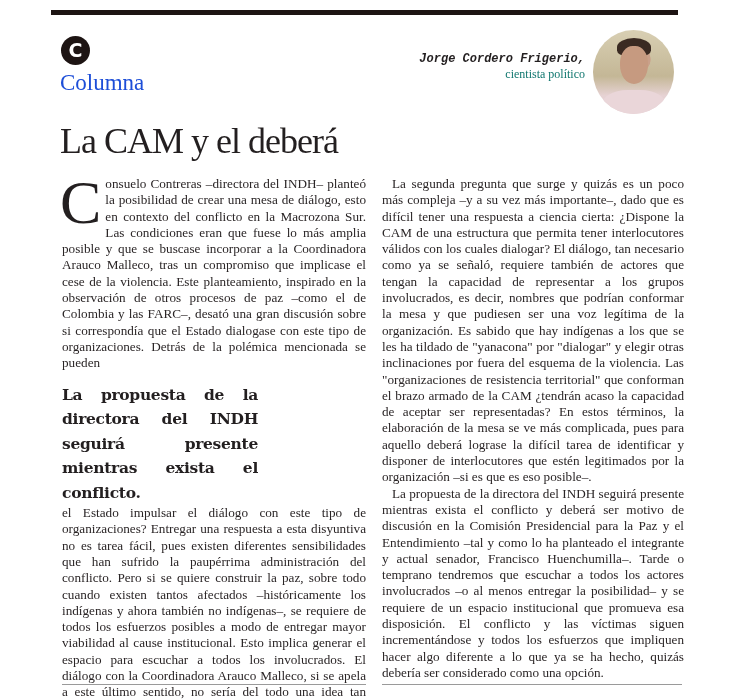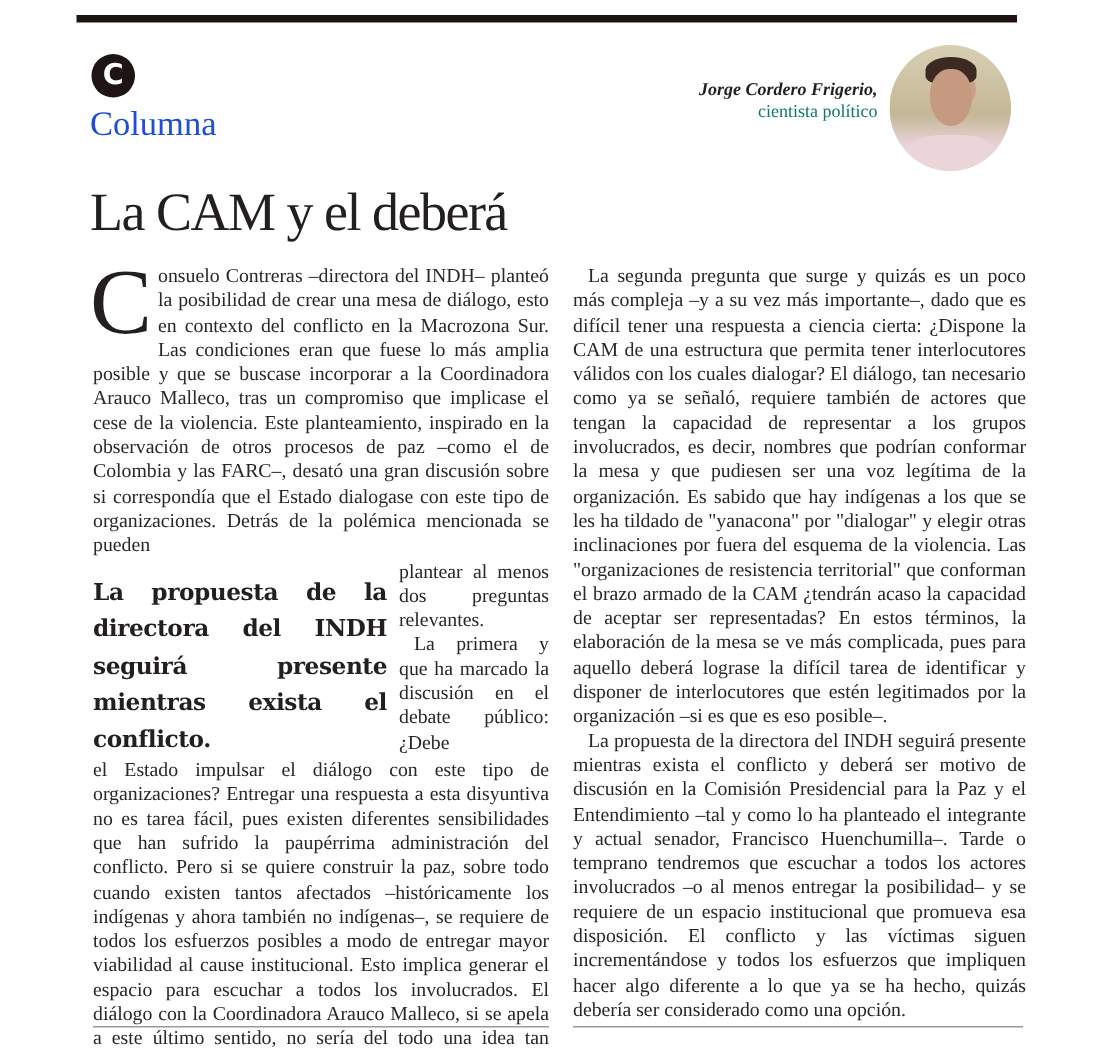--- a/index.html
+++ b/index.html
@@ -1,21 +1,21 @@
 <!DOCTYPE html>
 <html><head>
 <meta charset="utf-8">
 <style>
   html, body { margin:0; padding:0; background:#ffffff; }
   body { width:737px; height:700px; position:relative; overflow:hidden; font-family:"DejaVu Serif", serif; color:#231f20; }
   .top-rule { position:absolute; left:51px; top:10px; width:627px; height:5px; background:#1d1413; }
   .c-badge { position:absolute; left:61px; top:36px; width:29px; height:29px; border-radius:50%; background:#1d1413; color:#fff; font-family:"DejaVu Sans", sans-serif; font-weight:bold; font-size:19px; line-height:29px; text-align:center; }
   .section-label { position:absolute; left:60px; top:70px; font-family:"Liberation Serif", serif; font-size:23px; color:#1d4ed8; }
   .author { position:absolute; right:152px; top:52px; text-align:right; font-family:"Liberation Serif", serif; font-size:12px; line-height:15px; }
-  .author-name { font-weight:bold; font-style:italic; display:block; color:#231f20; }
+  .author-name { font-weight:bold; font-style:italic; display:block; color:#231f20;font-family:Liberation Mono, monospace; }
   .author-role { display:block; color:#0f766e; }
   .photo { position:absolute; left:593px; top:30px; width:81px; height:84px; border-radius:50%; overflow:hidden; background:radial-gradient(circle at 55% 35%, #c9a08a 0 18%, transparent 19%), linear-gradient(180deg,#d8cfb3 0%, #c4b796 55%, #e6d2d3 78%, #e8d3d6 100%); }
   .photo .hair { position:absolute; left:24px; top:8px; width:34px; height:18px; border-radius:50% 50% 30% 30%; background:#3a2a22; }
   .photo .face { position:absolute; left:27px; top:16px; width:28px; height:38px; border-radius:45% 45% 50% 50%; background:#c69a80; }
   .photo .shirt { position:absolute; left:8px; top:60px; width:66px; height:40px; border-radius:40% 40% 0 0; background:#ead6d9; }
   .headline { position:absolute; left:60px; top:120px; font-family:"Liberation Serif", serif; font-size:36px; letter-spacing:-1px; color:#231f20; margin:0; font-weight:normal; }
   .col { position:absolute; font-family:"Liberation Serif", serif; font-size:13.2px; line-height:16.3px; text-align:justify; color:#2a2526; }
   .col p { margin:0; }
   .col1 { left:62px; top:176px; width:304px; }
   .col2 { left:382px; top:176px; width:302px; }
@@ -46,24 +46,20 @@
   <div class="face"></div>
   <div class="shirt"></div>
 </div>
 
 <h1 class="headline">La CAM y el deberá</h1>
 
 <div class="col col1">
   <p><span class="dropcap">C</span><span>onsuelo Contreras –directora del INDH– planteó la posibilidad de crear una mesa de diálogo, esto en contexto del conflicto en la Macrozona Sur. Las condiciones eran que fuese lo más amplia posible y que se buscase incorporar a la Coordinadora Arauco Malleco, tras un compromiso que implicase el cese de la violencia. Este planteamiento, inspirado en la observación de otros procesos de paz –como el de Colombia y las FARC–, desató una gran discusión sobre si correspondía que el Estado dialogase con este tipo de organizaciones. Detrás de la polémica mencionada se pueden</span></p>
   <div class="pullquote-wrap">
     <div class="pullquote">La propuesta de la directora del INDH seguirá presente mientras exista el conflicto.</div>
-    <div class="side-text">
-      <p>plantear al menos dos preguntas relevantes.</p>
-      <p class="indent">La primera y que ha marcado la discusión en el debate público: ¿Debe</p>
-    </div>
   </div>
   <p>el Estado impulsar el diálogo con este tipo de organizaciones? Entregar una respuesta a esta disyuntiva no es tarea fácil, pues existen diferentes sensibilidades que han sufrido la paupérrima administración del conflicto. Pero si se quiere construir la paz, sobre todo cuando existen tantos afectados –históricamente los indígenas y ahora también no indígenas–, se requiere de todos los esfuerzos posibles a modo de entregar mayor viabilidad al cause institucional. Esto implica generar el espacio para escuchar a todos los involucrados. El diálogo con la Coordinadora Arauco Malleco, si se apela a este último sentido, no sería del todo una idea tan descabellada –un esfuerzo más para buscar la paz–. De hecho, tampoco constituye una novedad. Ya en el año 2018, el entonces exministro de Desarrollo Social y actual comisionado de la Comisión para la paz y el entendimiento, Alfredo Moreno, se mostraba</p>
 </div>
 
 <div class="col col2">
   <p class="indent">La segunda pregunta que surge y quizás es un poco más compleja –y a su vez más importante–, dado que es difícil tener una respuesta a ciencia cierta: ¿Dispone la CAM de una estructura que permita tener interlocutores válidos con los cuales dialogar? El diálogo, tan necesario como ya se señaló, requiere también de actores que tengan la capacidad de representar a los grupos involucrados, es decir, nombres que podrían conformar la mesa y que pudiesen ser una voz legítima de la organización. Es sabido que hay indígenas a los que se les ha tildado de "yanacona" por "dialogar" y elegir otras inclinaciones por fuera del esquema de la violencia. Las "organizaciones de resistencia territorial" que conforman el brazo armado de la CAM ¿tendrán acaso la capacidad de aceptar ser representadas? En estos términos, la elaboración de la mesa se ve más complicada, pues para aquello deberá lograse la difícil tarea de identificar y disponer de interlocutores que estén legitimados por la organización –si es que es eso posible–.</p>
   <p class="indent">La propuesta de la directora del INDH seguirá presente mientras exista el conflicto y deberá ser motivo de discusión en la Comisión Presidencial para la Paz y el Entendimiento –tal y como lo ha planteado el integrante y actual senador, Francisco Huenchumilla–. Tarde o temprano tendremos que escuchar a todos los actores involucrados –o al menos entregar la posibilidad– y se requiere de un espacio institucional que promueva esa disposición. El conflicto y las víctimas siguen incrementándose y todos los esfuerzos que impliquen hacer algo diferente a lo que ya se ha hecho, quizás debería ser considerado como una opción.</p>
 </div>
 
 <div class="bottom-rule br1"></div>

